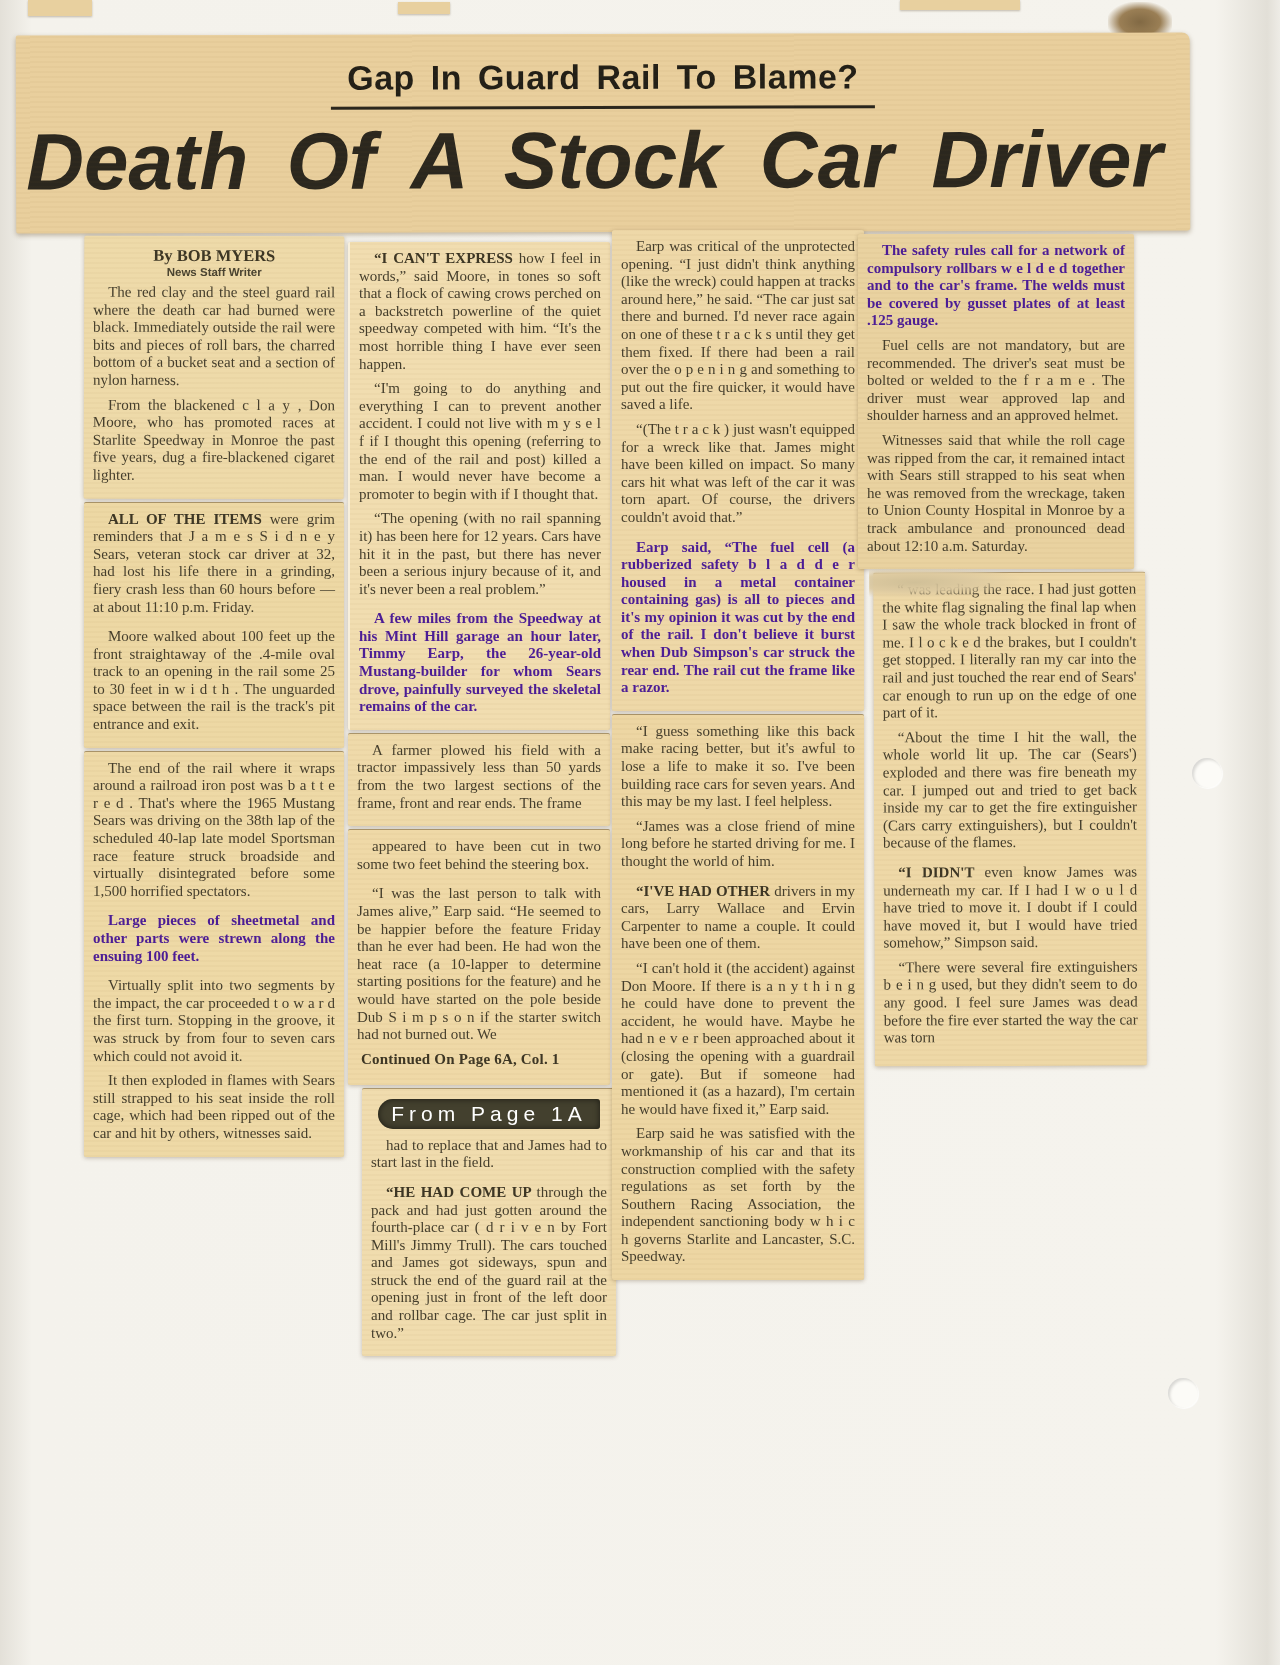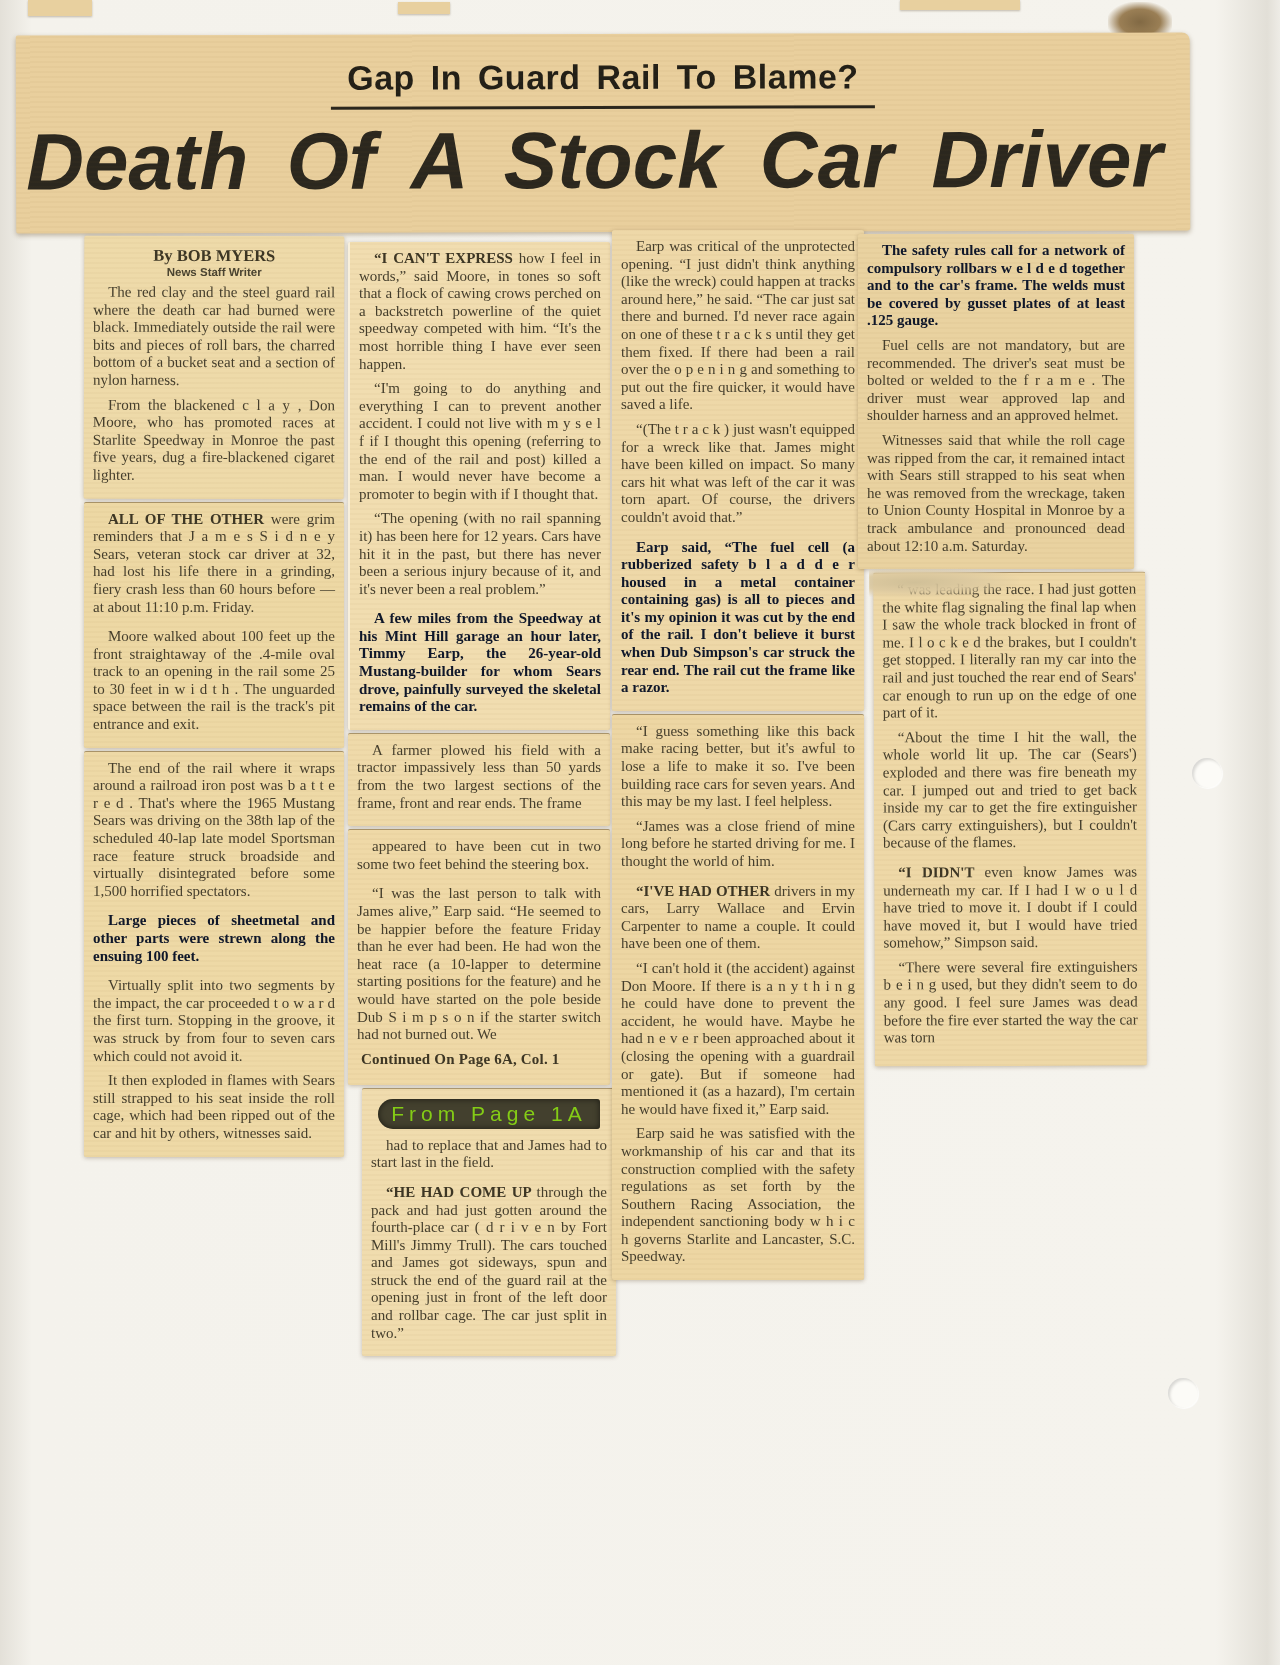--- a/index.html
+++ b/index.html
@@ -50,29 +50,29 @@
   .c3 .clip:nth-child(1){background:#eed8a8;}
   .c3 .clip:nth-child(2){background:#edd6a3;}
   .c3 .clip:nth-child(3){background:#eed8a6;}
   .c4 .clip:nth-child(1){background:#e9d2a0;}
   .c4 .clip:nth-child(2){background:#eed8a7;margin-left:16px;margin-right:-12px;transform:rotate(-.2deg);}
 
   
   .para,.bold,.continued{margin:0 0 7px;text-align:justify;text-indent:15px;
     font-size:15px;line-height:17.6px;color:#453e2c;position:relative;z-index:1;}
   .para:last-child,.bold:last-child{margin-bottom:2px;}
-  .bold{font-weight:bold;color:#0f172a;}
+  .bold{font-weight:bold;color:#4c1d95;}
   .para strong{font-weight:bold;color:#3d3624;}
   .gap{margin-top:12px;}
   .byline{margin:2px 0 0;text-align:center;text-indent:0;font-weight:bold;
     font-size:16.5px;line-height:19px;color:#3d3624;position:relative;z-index:1;}
   .byline-sub{margin:0 0 5px;text-align:center;text-indent:0;font-weight:bold;
     font-family:"Liberation Sans",sans-serif;font-size:11.5px;line-height:14px;color:#4a4330;position:relative;z-index:1;}
   .continued{font-weight:bold;text-indent:4px;margin:6px 0 5px;color:#3d3624;letter-spacing:.2px;}
-  .banner{margin:2px auto 8px;width:94%;background:#43402e;color:#84cc16;
+  .banner{margin:2px auto 8px;width:94%;background:#43402e;color:#ffffff;
     font-family:"Liberation Sans",sans-serif;font-size:21px;line-height:1.4;
     text-align:center;letter-spacing:5px;border-radius:15px 3px 3px 15px;
     box-shadow:inset 0 0 6px rgba(0,0,0,.6);position:relative;z-index:1;}
   .tear{position:absolute;left:-4px;top:-6px;width:150px;height:30px;
     background:radial-gradient(ellipse at 30% 50%,#cdbd96 0%,#dcc9a0 40%,rgba(220,201,160,0) 75%);
     z-index:2;opacity:.9;}
 </style>
 </head>
 <body>
 
@@ -91,21 +91,21 @@
   </div>
 
   <div class="col c1">
       <div class="clip">
         <p class="byline">By BOB MYERS</p>
         <p class="byline-sub">News Staff Writer</p>
         <p class="para">The red clay and the steel guard rail where the death car had burned were black. Immediately outside the rail were bits and pieces of roll bars, the charred bottom of a bucket seat and a section of nylon harness.</p>
         <p class="para">From the blackened c l a y , Don Moore, who has promoted races at Starlite Speedway in Monroe the past five years, dug a fire-blackened cigaret lighter.</p>
       </div>
       <div class="clip">
-        <p class="para"><strong>ALL OF THE OTHER </strong>were grim reminders that J a m e s S i d n e y Sears, veteran stock car driver at 32, had lost his life there in a grinding, fiery crash less than 60 hours before — at about 11:10 p.m. Friday.</p>
+        <p class="para"><strong>ALL OF THE ITEMS </strong>were grim reminders that J a m e s S i d n e y Sears, veteran stock car driver at 32, had lost his life there in a grinding, fiery crash less than 60 hours before — at about 11:10 p.m. Friday.</p>
         <p class="para gap">Moore walked about 100 feet up the front straightaway of the .4-mile oval track to an opening in the rail some 25 to 30 feet in w i d t h . The unguarded space between the rail is the track's pit entrance and exit.</p>
       </div>
       <div class="clip">
         <p class="para">The end of the rail where it wraps around a railroad iron post was b a t t e r e d . That's where the 1965 Mustang Sears was driving on the 38th lap of the scheduled 40-lap late model Sportsman race feature struck broadside and virtually disintegrated before some 1,500 horrified spectators.</p>
         <p class="bold gap">Large pieces of sheetmetal and other parts were strewn along the ensuing 100 feet.</p>
         <p class="para gap">Virtually split into two segments by the impact, the car proceeded t o w a r d the first turn. Stopping in the groove, it was struck by from four to seven cars which could not avoid it.</p>
         <p class="para">It then exploded in flames with Sears still strapped to his seat inside the roll cage, which had been ripped out of the car and hit by others, witnesses said.</p>
       </div>
     </div>
   <div class="col c2">

